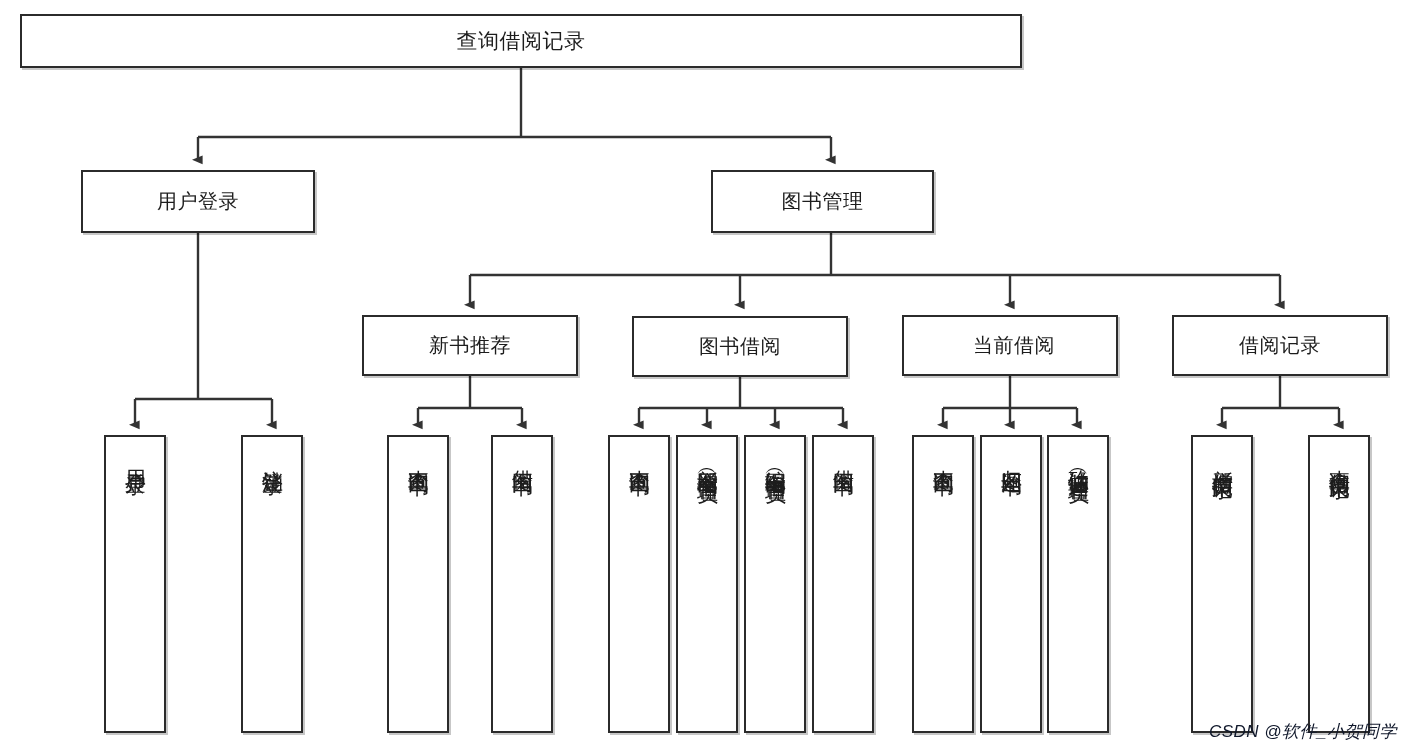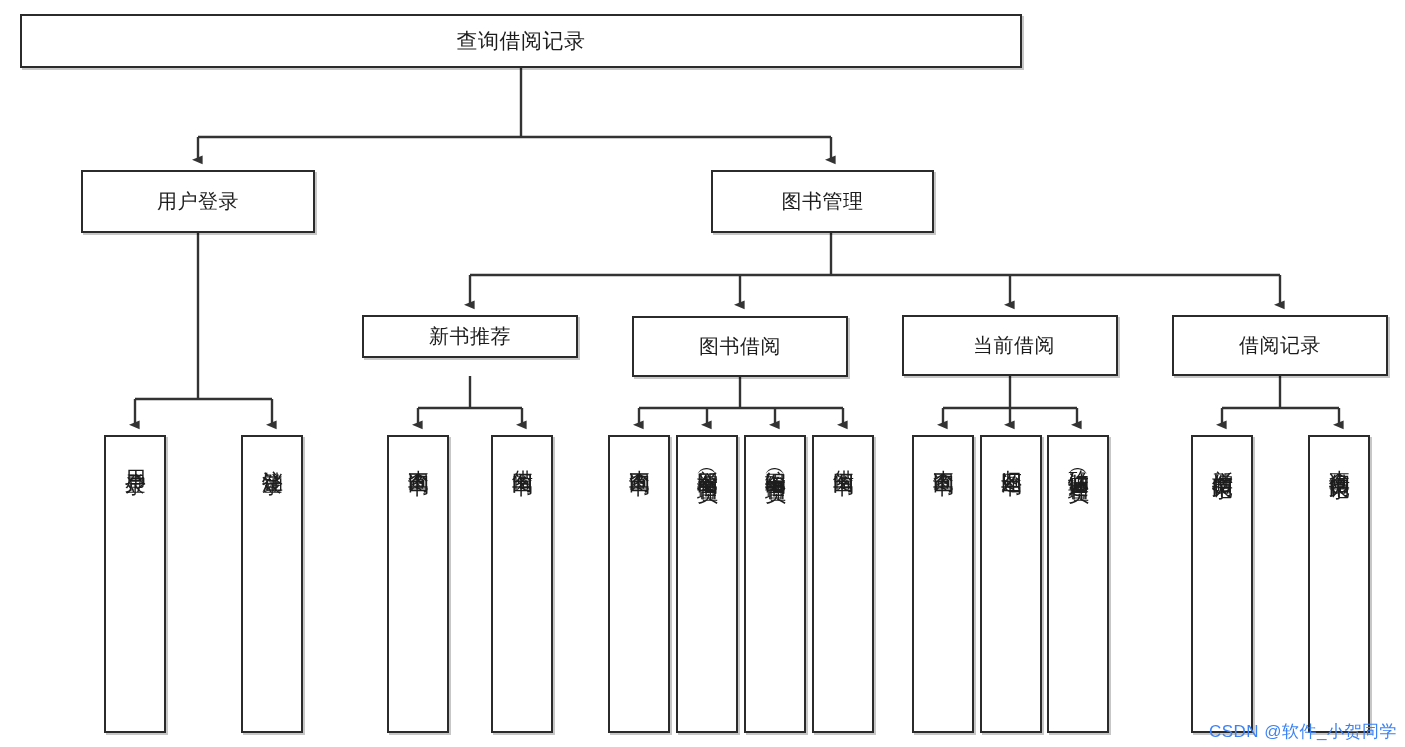--- a/index.html
+++ b/index.html
@@ -60,24 +60,25 @@
     white-space:normal;
     max-height:276px;
   }
   .node.leaf.tall .lbl{ max-height:288px; }
   
   #watermark{
     position:absolute;
     right:8px;
     bottom:4px;
     font-size:17px;
-    color:#3b82f6;
+    color:#0f172a;
     letter-spacing:0.5px;
     white-space:nowrap;
     user-select:none;
+    font-style:italic;
   }
 </style>
 </head>
 <body>
 
 <div id="canvas">
 
   <svg id="wires" viewBox="0 0 1405 747" width="1405" height="747" aria-hidden="true">
     <defs>
       <marker id="arrow" markerWidth="12" markerHeight="12" refX="5.2" refY="5" orient="auto" markerUnits="userSpaceOnUse">
@@ -133,21 +134,21 @@
   </div>
 
   <div class="node h" style="left:81px; top:170px; width:234px; height:63px;">
     <span class="lbl">用户登录</span>
   </div>
 
   <div class="node h" style="left:711px; top:170px; width:223px; height:63px;">
     <span class="lbl">图书管理</span>
   </div>
 
-  <div class="node h" style="left:362px; top:315px; width:216px; height:43px;">
+  <div class="node h" style="left:362px; top:315px; width:216px; height:61px;">
     <span class="lbl">新书推荐</span>
   </div>
 
   <div class="node h" style="left:632px; top:316px; width:216px; height:61px;font-family:Liberation Serif, serif;">
     <span class="lbl">图书借阅</span>
   </div>
 
   <div class="node h" style="left:902px; top:315px; width:216px; height:61px;padding-left:8px;">
     <span class="lbl">当前借阅</span>
   </div>

